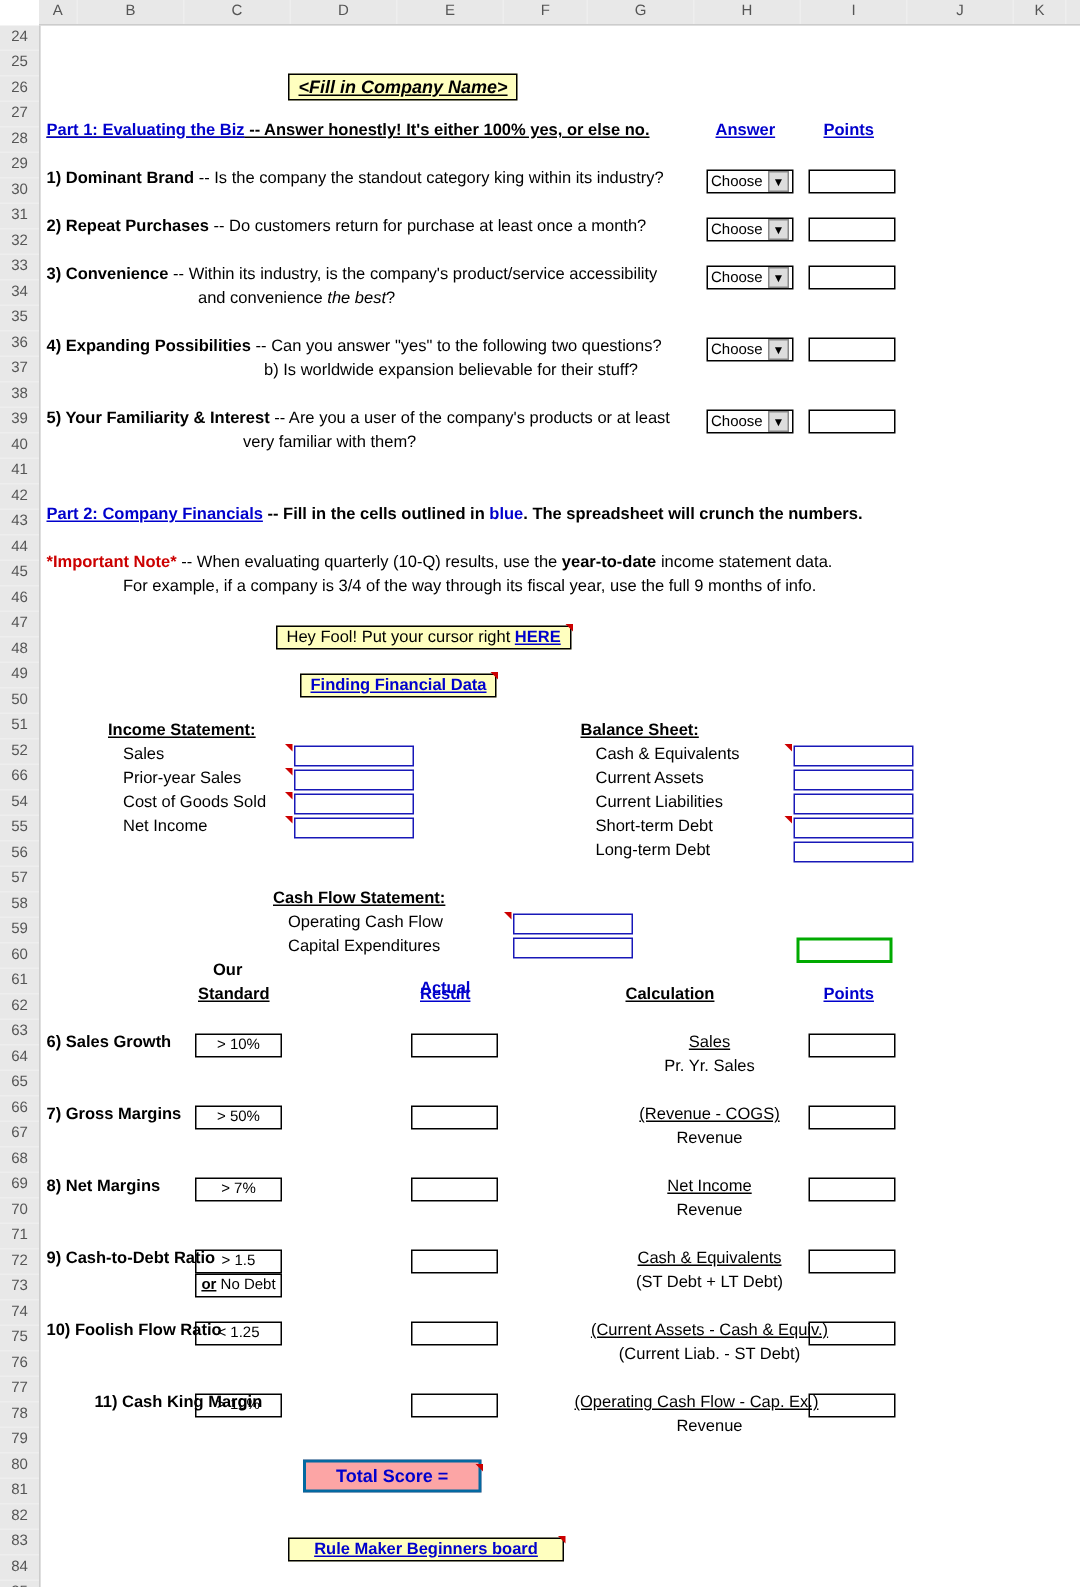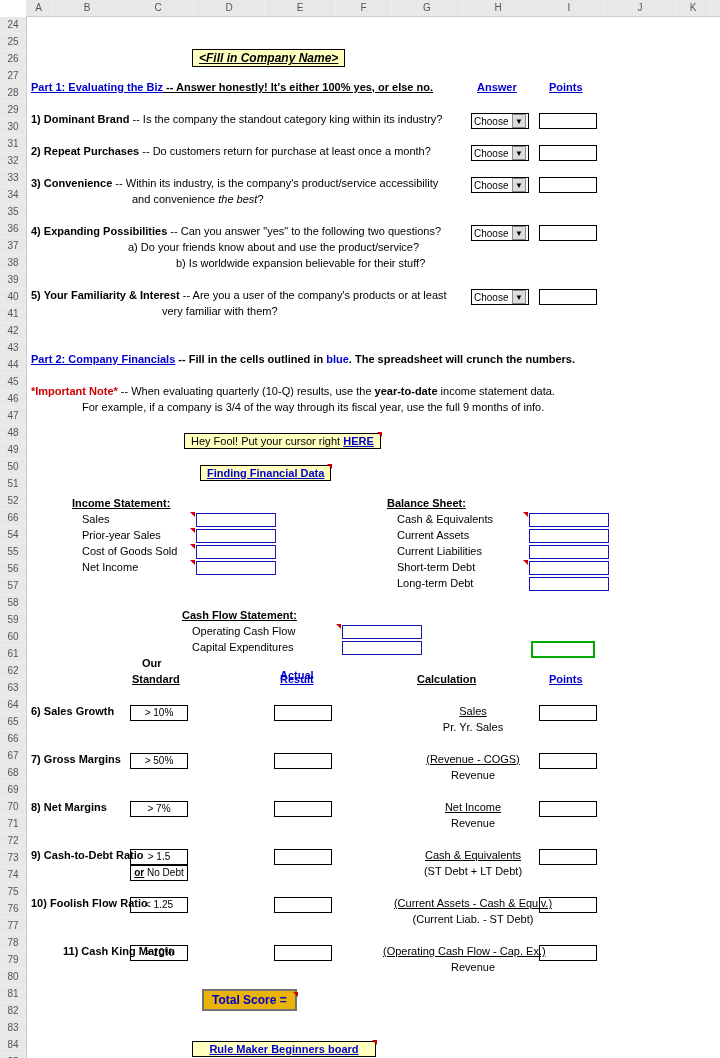--- a/index.html
+++ b/index.html
@@ -16,21 +16,21 @@
   .blue { color:#0000cc; }
   .bold { font-weight:bold;}
   .ul { text-decoration:underline;}
   .select { border:1px solid #000; height:14px; width:52px; display:inline-flex; align-items:center; justify-content:space-between; padding:0 2px; font-size:10px;}
   .select .arrow { width:12px; height:12px; background:#ddd; border:1px solid #888; display:flex; align-items:center; justify-content:center; font-size:8px;}
   .ptsbox { border:1px solid #000; height:14px; width:56px; display:inline-block;}
   .bluebox { border:1.5px solid #1818b8; height:12px; width:78px; display:inline-block;}
   .blackbox { border:1px solid #000; height:14px; width:56px; display:inline-block; text-align:center; font-size:10px; line-height:14px;}
   .redtri { position:absolute; width:0; height:0; border-left:5px solid transparent; border-top:5px solid #c00;}
   .abs { position:absolute;}
-  .totalbox { background:#eab308; border:2px solid #737373; padding:2px 8px; font-weight:bold; color:#0000cc; font-size:12px;}
+  .totalbox { background:#fca5a5; border:2px solid #0369a1; padding:2px 20px; font-weight:bold; color:#0000cc; font-size:12px;}
   .greenbox { border:2px solid #0a0; display:inline-block; width:60px; height:13px;}
 </style>
 </head>
 <body>
 
 <div class="colhdrs" id="colhdrs" style="margin-left:26px;">
     <div style="width: 25px;">A</div>
     <div style="width: 70px;">B</div>
     <div style="width: 70px;">C</div>
     <div style="width: 70px;">D</div>
@@ -153,23 +153,20 @@
         <div class="row"></div>
         <div class="row">
           <div class="abs" style="left: 4px; top: 0px;"><span class="bold">4)  Expanding Possibilities</span><span> -- Can you answer "yes" to the following two questions?</span></div>
           <div class="abs" style="left: 444px; top: 0px;"><span class="select">
               <span>Choose</span>
               <span class="arrow">▼</span>
             </span></div>
           <div class="abs" style="left: 512px; top: 0px;"><span class="ptsbox"></span></div>
         </div>
         <div class="row">
-          <div class="abs" style="left: 101px; top: 0px;"><span>a) Do your friends know about and use the product/service?</span></div>
-        </div>
-        <div class="row">
           <div class="abs" style="left: 101px; top: 0px; padding-left: 48px;"><span>b) Is worldwide expansion believable for their stuff?</span></div>
         </div>
         <div class="row"></div>
         <div class="row">
           <div class="abs" style="left: 4px; top: 0px;"><span class="bold">5)  Your Familiarity &amp; Interest</span><span> -- Are you a user of the company's products or at least</span></div>
           <div class="abs" style="left: 444px; top: 0px;"><span class="select">
               <span>Choose</span>
               <span class="arrow">▼</span>
             </span></div>
           <div class="abs" style="left: 512px; top: 0px;"><span class="ptsbox"></span></div>

